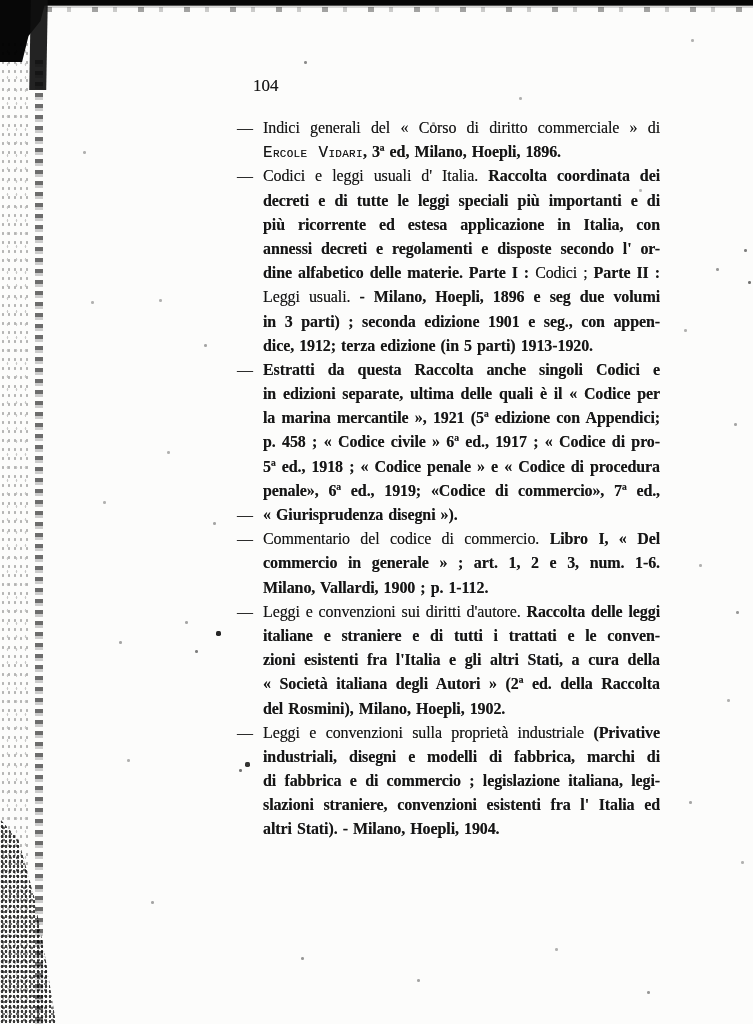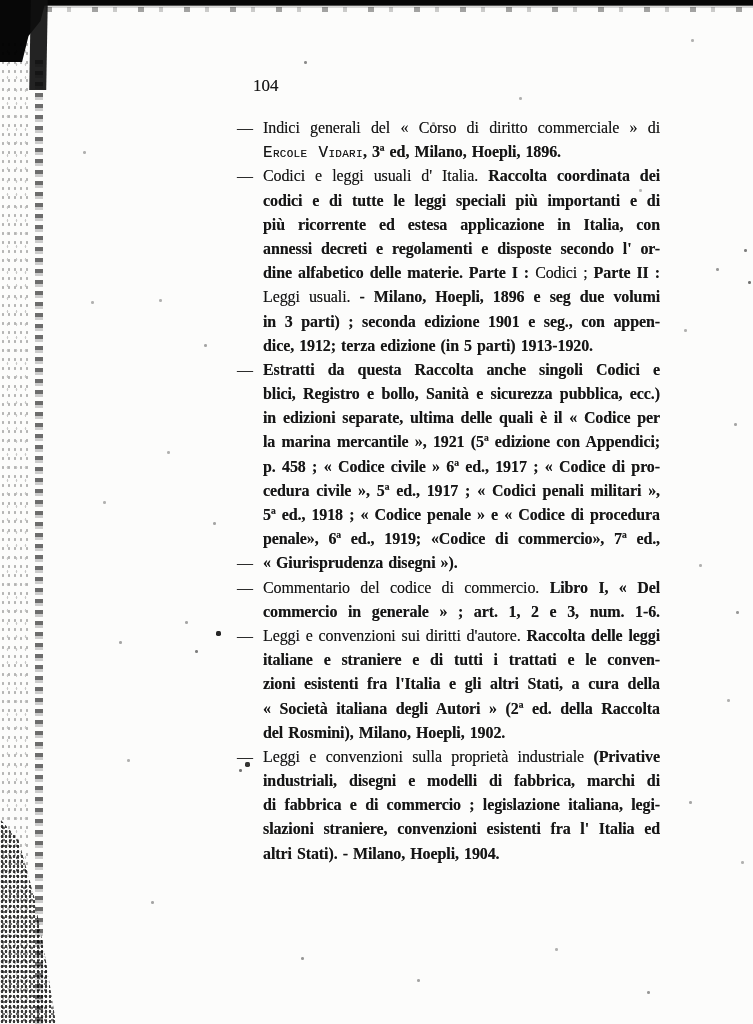--- a/index.html
+++ b/index.html
@@ -79,47 +79,46 @@
   <div class="page-number">104</div>
   <div class="content">
       <div class="entry">
         <span class="marker">—</span>
         <div class="line j"><span class="s-i">Indici generali del « Corso di diritto commerciale » di</span></div>
         <div class="line"><span class="s-sc">Ercole Vidari</span><span class="s-r">, 3ª ed, Milano, Hoepli, 1896.</span></div>
       </div>
       <div class="entry">
         <span class="marker">—</span>
         <div class="line j"><span class="s-i">Codici e leggi usuali d' Italia.</span><span class="s-r"> Raccolta coordinata dei</span></div>
-        <div class="line j"><span class="s-r">codici e di tutte le leggi speciali più importanti e di</span></div>
+        <div class="line j"><span class="s-r">decreti e di tutte le leggi speciali più importanti e di</span></div>
         <div class="line j"><span class="s-r">più ricorrente ed estesa applicazione in Italia, con</span></div>
         <div class="line j"><span class="s-r">annessi decreti e regolamenti e disposte secondo l' or-</span></div>
         <div class="line j"><span class="s-r">dine alfabetico delle materie. Parte I : </span><span class="s-i">Codici ;</span><span class="s-r"> Parte II :</span></div>
         <div class="line j"><span class="s-i">Leggi usuali.</span><span class="s-r"> - Milano, Hoepli, 1896 e seg due volumi</span></div>
         <div class="line j"><span class="s-r">in 3 parti) ; seconda edizione 1901 e seg., con appen-</span></div>
         <div class="line"><span class="s-r">dice, 1912; terza edizione (in 5 parti) 1913-1920.</span></div>
       </div>
       <div class="entry">
         <span class="marker">—</span>
         <div class="line j"><span class="s-r">Estratti da questa Raccolta anche singoli Codici e</span></div>
-        <div class="line j"><span class="s-r">blici, Registro e bollo, Sanità e sicurezza pubblica, ecc.)</span></div>
         <div class="line j"><span class="s-r">in edizioni separate, ultima delle quali è il « Codice per</span></div>
         <div class="line j"><span class="s-r">la marina mercantile », 1921 (5ª edizione con Appendici;</span></div>
         <div class="line j"><span class="s-r">p. 458 ; « Codice civile » 6ª ed., 1917 ; « Codice di pro-</span></div>
-        <div class="line j"><span class="s-r">cedura civile », 5ª ed., 1917 ; « Codici penali militari »,</span></div>
         <div class="line j"><span class="s-r">5ª ed., 1918 ; « Codice penale » e « Codice di procedura</span></div>
         <div class="line j"><span class="s-r">penale», 6ª ed., 1919; «Codice di commercio», 7ª ed., 1920).</span></div>
       </div>
       <div class="entry">
         <span class="marker">—</span>
         <div class="line"><span class="s-r">« Giurisprudenza disegni »).</span></div>
       </div>
       <div class="entry">
         <span class="marker">—</span>
         <div class="line j"><span class="s-i">Commentario del codice di commercio.</span><span class="s-r"> Libro I, « Del</span></div>
         <div class="line j"><span class="s-r">commercio in generale » ; art. 1, 2 e 3, num. 1-6.</span></div>
+        <div class="line"><span class="s-r">Milano, Vallardi, 1900 ; p. 1-112.</span></div>
       </div>
       <div class="entry">
         <span class="marker">—</span>
         <div class="line j"><span class="s-i">Leggi e convenzioni sui diritti d'autore.</span><span class="s-r"> Raccolta delle leggi</span></div>
         <div class="line j"><span class="s-r">italiane e straniere e di tutti i trattati e le conven-</span></div>
         <div class="line j"><span class="s-r">zioni esistenti fra l'Italia e gli altri Stati, a cura della</span></div>
         <div class="line j"><span class="s-r">« Società italiana degli Autori » (2ª ed. della Raccolta</span></div>
         <div class="line"><span class="s-r">del Rosmini), Milano, Hoepli, 1902.</span></div>
       </div>
       <div class="entry">

